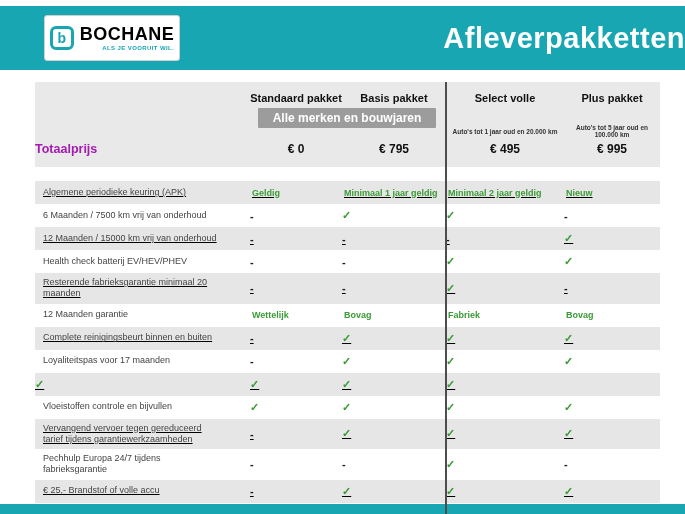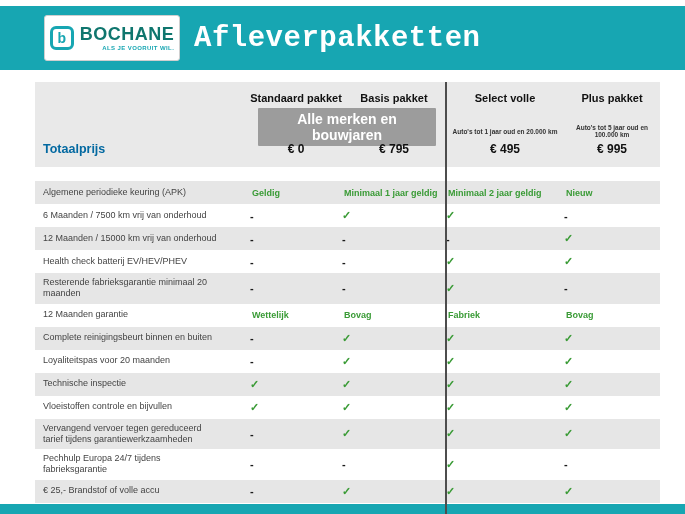--- a/index.html
+++ b/index.html
@@ -12,43 +12,43 @@
   .logo-box{
     width:134px;height:44px;background:#fff;border:1px solid #cfcfcf;border-radius:3px;
     margin-left:44px;display:flex;align-items:center;justify-content:center;gap:6px;flex:none;
   }
   .logo-icon{
     width:24px;height:24px;box-sizing:border-box;border:3px solid #17a6b2;border-radius:6px;
     display:flex;align-items:center;justify-content:center;
     color:#17a6b2;font-weight:bold;font-size:14px;line-height:1;
   }
   .logo-text{display:flex;flex-direction:column;line-height:1;}
-  .logo-brand{font-size:18px;font-weight:bold;color:#0f766e;letter-spacing:.5px;}
+  .logo-brand{font-size:18px;font-weight:bold;color:#000000;letter-spacing:.5px;}
   .logo-tagline{font-size:6px;font-weight:bold;color:#17a6b2;letter-spacing:.4px;margin-top:2px;text-align:right;}
-  .main-title{flex:1;text-align:left;color:#fff;font-size:29px;font-weight:bold;margin-left:14px;letter-spacing:.5px;font-family:Liberation Mono, monospace;}
+  .main-title{flex:1;text-align:right;color:#fff;font-size:29px;font-weight:bold;margin-left:14px;letter-spacing:.5px;}
   
   .table-wrap{position:relative;margin:12px 25px 0 35px;width:625px;}
   .divider{position:absolute;top:0;left:410px;width:2px;height:calc(100% + 20px);background:#4d4d4d;z-index:5;}
   .grid{display:grid;grid-template-columns:215px 92px 104px 118px 96px;align-items:center;}
   .head-block{background:#e9e9e9;padding:6px 0 5px 0;}
   .hdr-names{height:20px;}
   .colhead{font-size:11px;font-weight:bold;color:#111;text-align:center;}
   .hdr-banners{height:16px;}
-  .banner{background:#9c9c9c;color:#fff;font-size:14px;font-weight:bold;text-align:center;padding:3px 16px;border-radius:1px;}
+  .banner{background:#9c9c9c;color:#fff;font-size:12px;font-weight:bold;text-align:center;padding:3px 0;border-radius:1px;}
   .banner.left{grid-column:2/4;margin:0 10px 0 8px;}
   .banner.right{grid-column:4/6;margin:0 2px 0 14px;}
   .hdr-subs{height:12px;}
   .sub{font-size:6.5px;font-weight:bold;color:#333;text-align:center;}
   .spacer3{grid-column:1/4;}
   .total-row{height:26px;}
-  .total-label{font-size:12.5px;font-weight:bold;color:#0369a1;padding-left:8px;}
+  .total-label{font-size:12.5px;font-weight:bold;color:#a21caf;}
   .price{font-size:12px;font-weight:bold;color:#111;text-align:center;}
   .gap{height:14px;background:#fff;}
   .frow{min-height:23px;}
-  .frow.shade{background:#e6e6e6;}
+  .frow.shade{background:#e6e6e6;text-decoration:underline;}
   .flabel{font-size:9px;color:#444;padding:4px 26px 4px 8px;line-height:1.25;}
   .val{}
   .val.check{color:#3a9b36;font-size:11px;font-weight:bold;}
   .val.dash{color:#1a1a1a;font-size:11px;font-weight:bold;}
   .val.gtext{color:#3a9b36;font-size:9px;font-weight:bold;padding:0 2px;}
   .bottom-bar{position:absolute;left:0;right:0;bottom:0;height:10px;background:#17a6b2;}
 </style>
 </head>
 <body>
 
@@ -138,28 +138,27 @@
         <div class="val gtext">Bovag</div>
       </div>
       <div class="grid frow shade">
         <div class="flabel">Complete reinigingsbeurt binnen en buiten</div>
         <div class="val dash">-</div>
         <div class="val check">✓</div>
         <div class="val check">✓</div>
         <div class="val check">✓</div>
       </div>
       <div class="grid frow">
-        <div class="flabel">Loyaliteitspas voor 20 maanden</div>
+        <div class="flabel">Loyaliteitspas voor 17 maanden</div>
         <div class="val dash">-</div>
         <div class="val check">✓</div>
         <div class="val check">✓</div>
         <div class="val check">✓</div>
       </div>
       <div class="grid frow shade">
-        <div class="flabel">Technische inspectie</div>
         <div class="val check">✓</div>
         <div class="val check">✓</div>
         <div class="val check">✓</div>
         <div class="val check">✓</div>
       </div>
       <div class="grid frow">
         <div class="flabel">Vloeistoffen controle en bijvullen</div>
         <div class="val check">✓</div>
         <div class="val check">✓</div>
         <div class="val check">✓</div>

